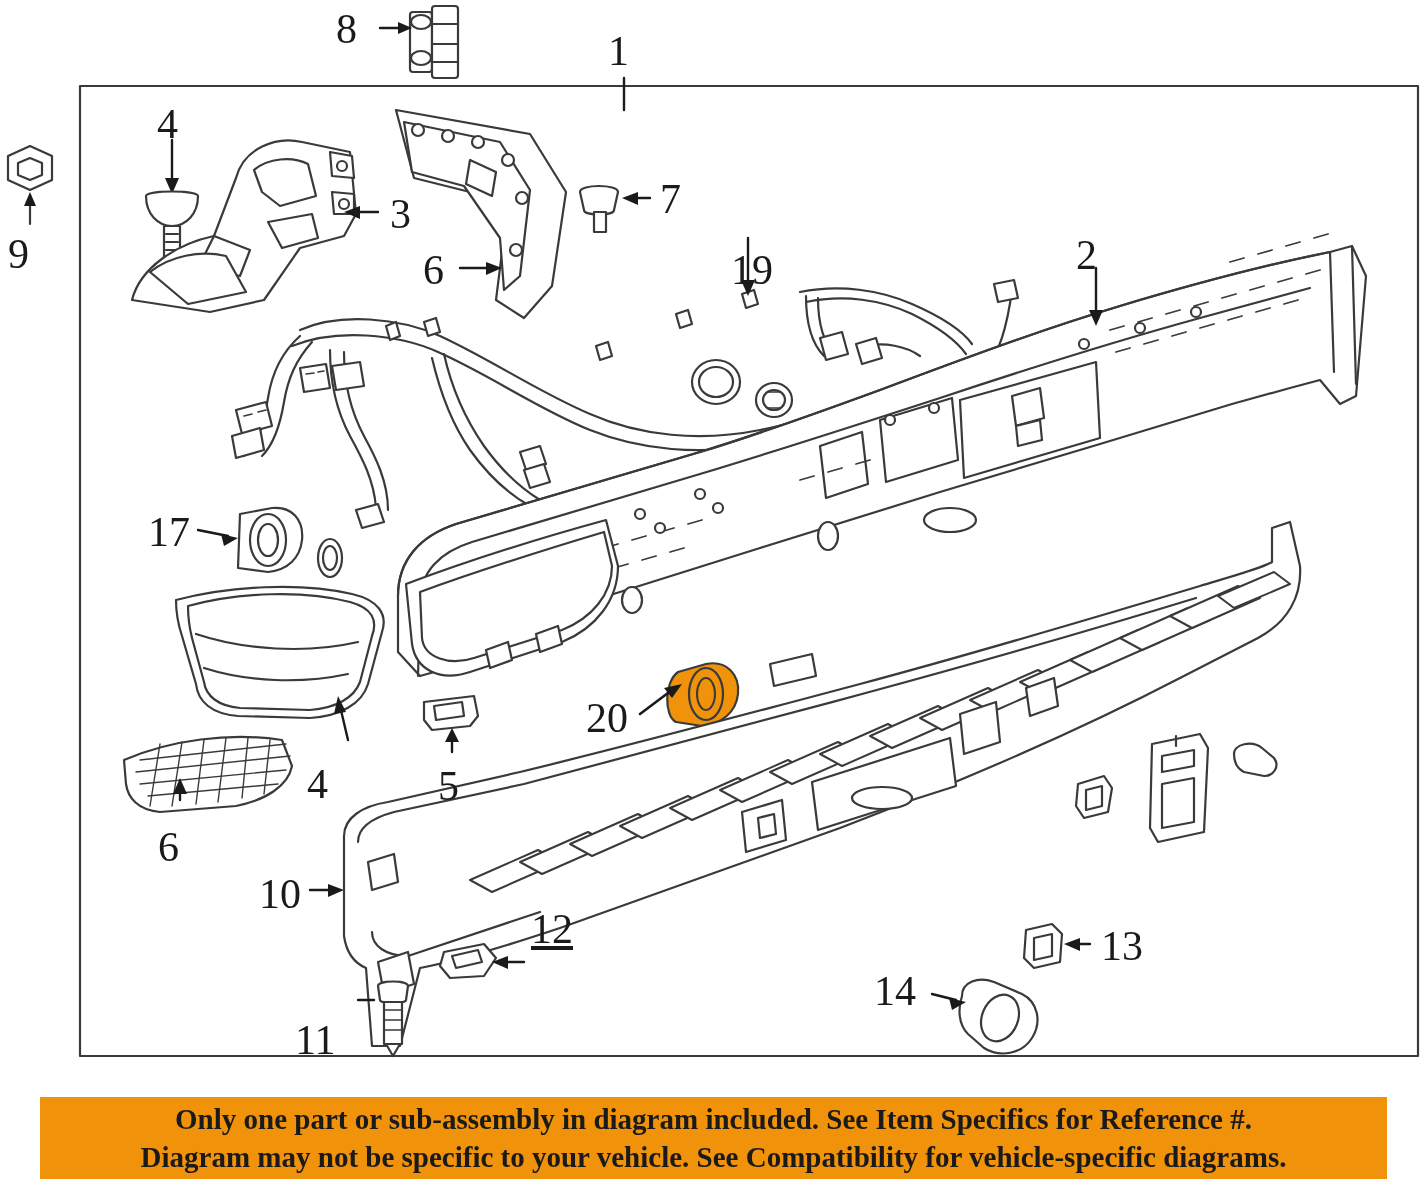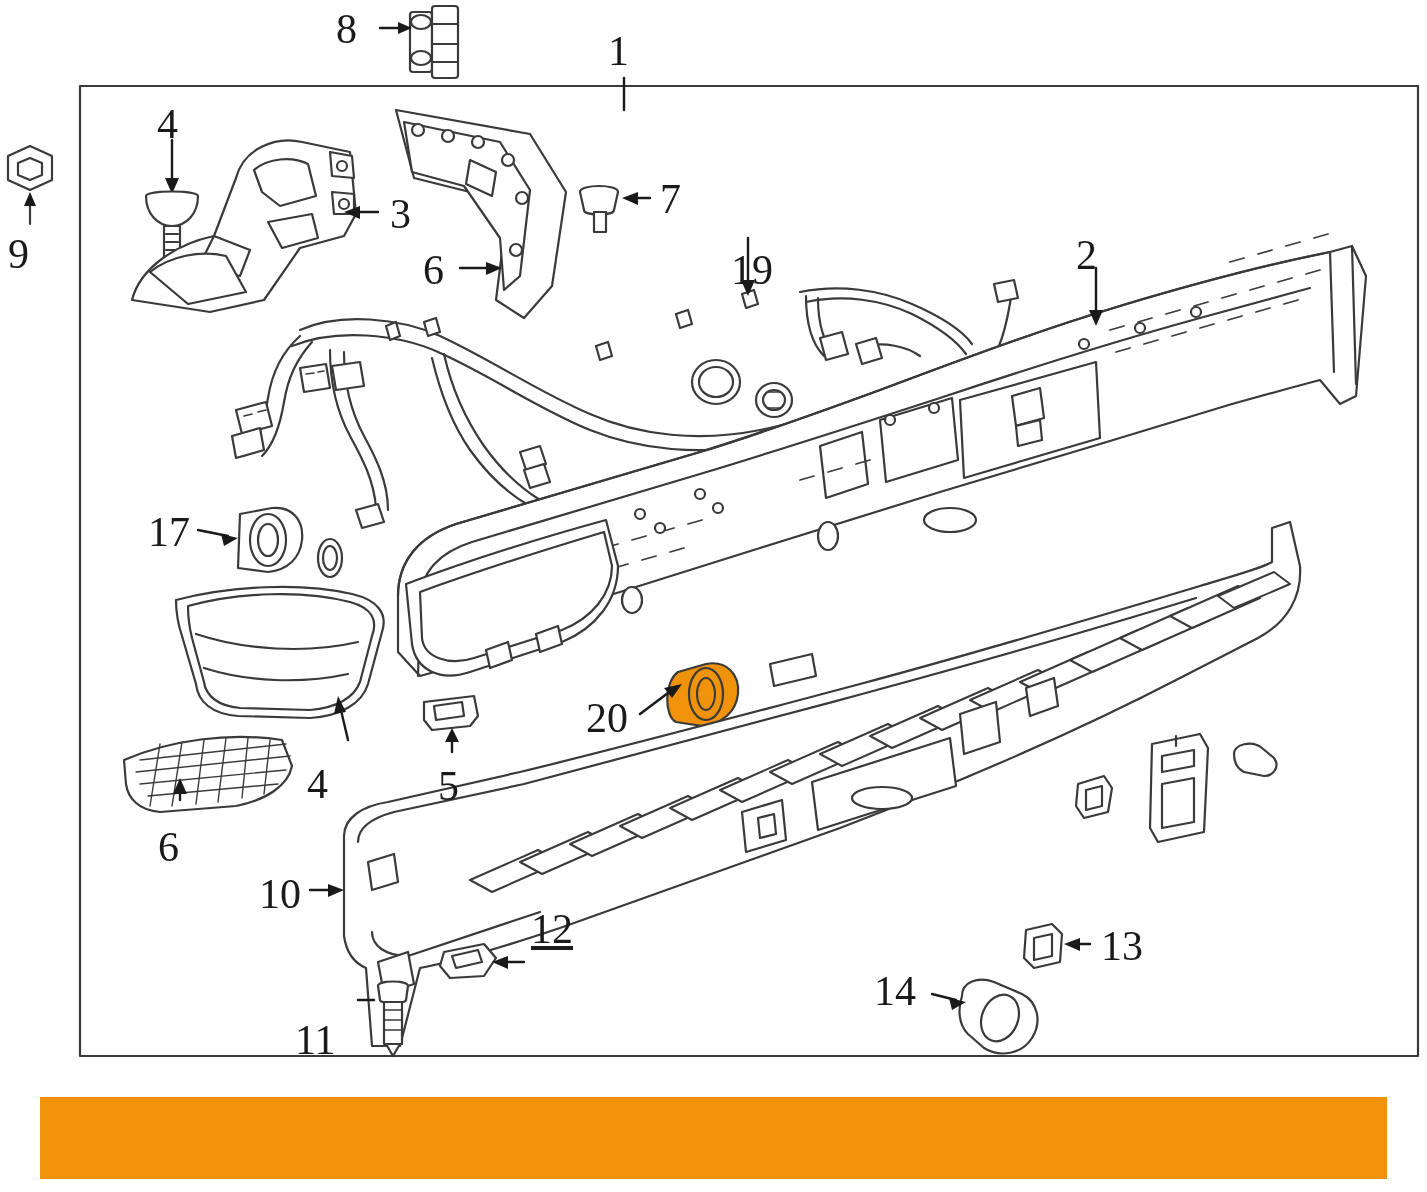--- a/index.html
+++ b/index.html
@@ -361,15 +361,17 @@
   <div class="callout" style="left:531px; top:908px;text-decoration:underline;">12</div>
   <div class="callout" style="left:1101px; top:925px;">13</div>
   <div class="callout" style="left:307px; top:763px;">4</div>
   <div class="callout" style="left:158px; top:826px;">6</div>
   <div class="callout" style="left:874px; top:970px;">14</div>
   <div class="callout" style="left:148px; top:511px;">17</div>
   <div class="callout" style="left:586px; top:697px;">20</div>
   <div class="callout" style="left:731px; top:212px;margin-top:37px;">19</div>
 
   <div id="footer-banner">
+    <div class="line">Only one part or sub-assembly in diagram included. See Item Specifics for Reference #.</div>
+    <div class="line">Diagram may not be specific to your vehicle. See Compatibility for vehicle-specific diagrams.</div>
   </div>
 
 </div>
 
 </body></html>

